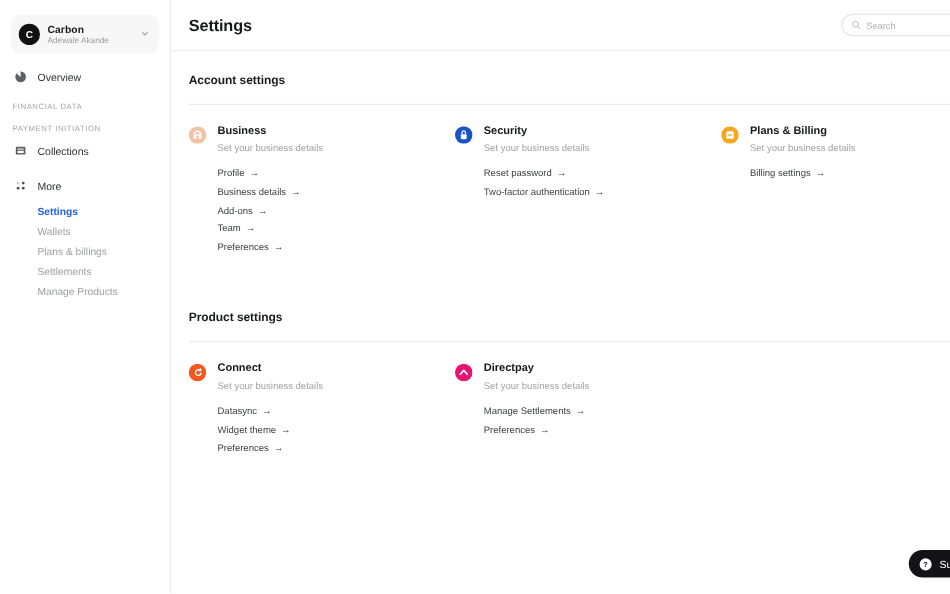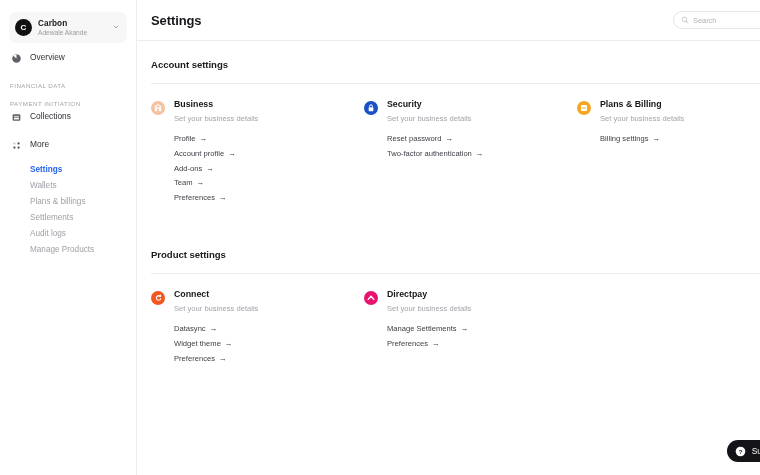--- a/index.html
+++ b/index.html
@@ -37,21 +37,21 @@
     display: flex; align-items: center; justify-content: center;
     flex: 0 0 17px;
   }
   .ws-text { margin-left: 6px; flex: 1; min-width: 0; line-height: 1.15; }
   .ws-name { font-size: 8.2px; font-weight: bold; color: #15161a; letter-spacing: .1px; }
   .ws-sub { font-size: 6.6px; color: #9a9ba1; margin-top: .5px; }
   .ws-chev { color: #8e9096; font-size: 8px; margin-left: 2px; }
 
   .nav { margin-top: 9px; }
   .nav-item {
-    display: flex; align-items: flex-start;
+    display: flex; align-items: center;
     height: 19px; padding: 0 10px;
     cursor: pointer; color: #3d3f45;
   }
   .nav-item .ico { width: 13px; height: 13px; flex: 0 0 13px; display:flex; align-items:center; justify-content:center; }
   .nav-item .lbl { font-size: 8.4px; margin-left: 7px; color: #2f3136; }
   .nav-group {
     font-size: 6.2px; color: #a3a4aa; letter-spacing: .45px;
     padding: 0 10px; margin: 11px 0 4px 0; font-weight: normal;
   }
   .sub-list { margin: 3px 0 0 0; }
@@ -171,21 +171,20 @@
           </svg>
         </span>
         <span class="lbl">More</span>
       </div>
 
       <div class="sub-list">
         <div class="sub-item active">Settings</div>
         <div class="sub-item">Wallets</div>
         <div class="sub-item">Plans &amp; billings</div>
         <div class="sub-item">Settlements</div>
-        <div class="sub-item">Audit logs</div>
         <div class="sub-item">Manage Products</div>
       </div>
 
     </div>
   </div>
 
   <div class="main">
 
     <div class="topbar">
       <div class="page-title">Settings</div>
@@ -218,21 +217,21 @@
           </div>
           <div class="card-body">
             <div class="card-title">Business</div>
             <div class="card-sub">Set your business details</div>
             <div class="card-links">
               <div class="card-link">
                   <span>Profile</span>
                   <span class="arr">→</span>
                 </div>
               <div class="card-link">
-                  <span>Account profile</span>
+                  <span>Business details</span>
                   <span class="arr">→</span>
                 </div>
               <div class="card-link">
                   <span>Add-ons</span>
                   <span class="arr">→</span>
                 </div>
               <div class="card-link">
                   <span>Team</span>
                   <span class="arr">→</span>
                 </div>

